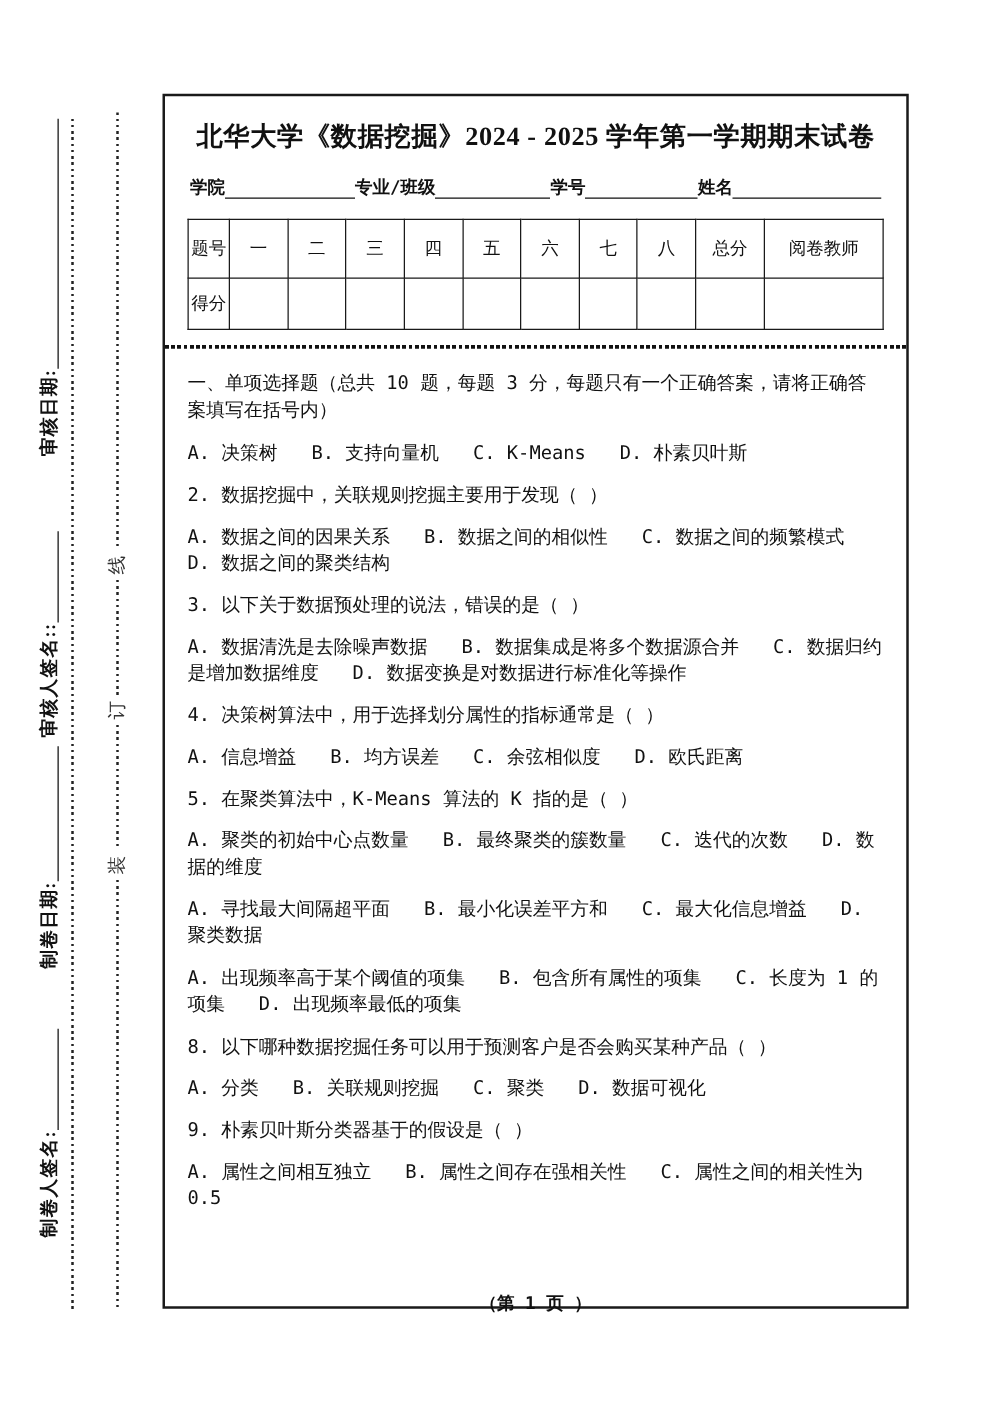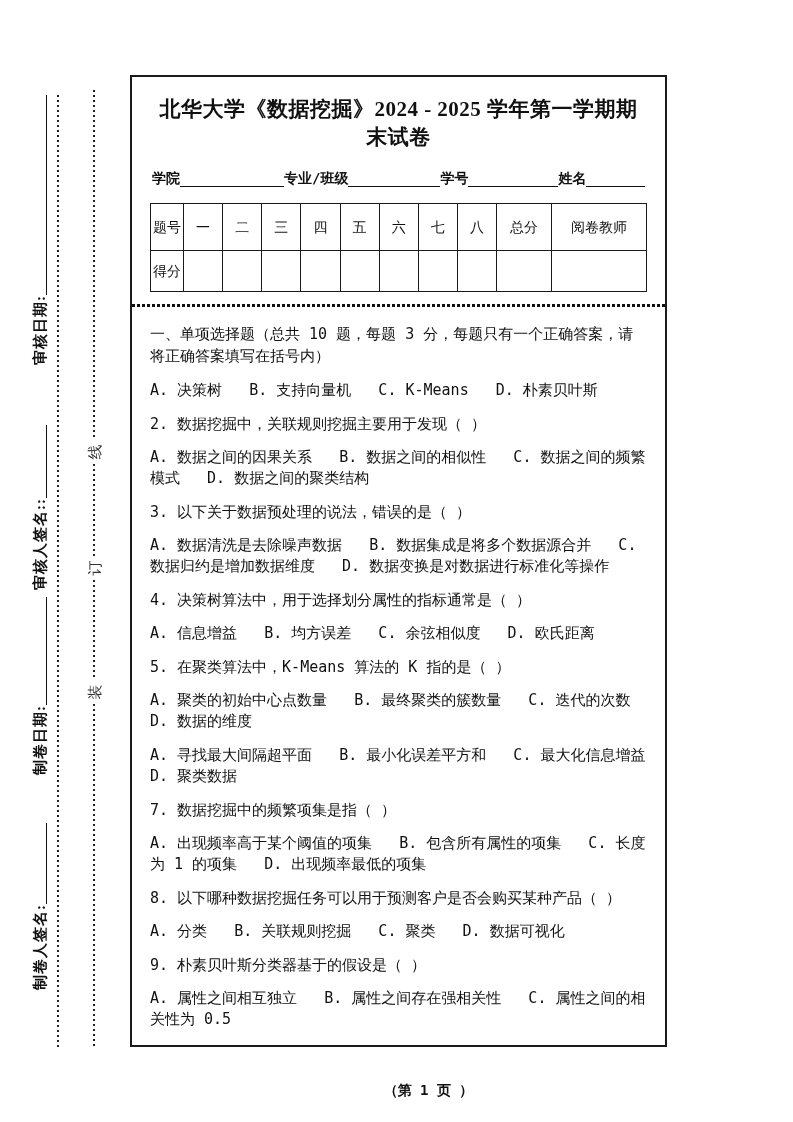--- a/index.html
+++ b/index.html
@@ -41,21 +41,21 @@
   .binding-line .seg2 { height:92px; }
   .binding-line .seg3 { height:100px; }
   .binding-line .seg4 { flex:1; }
   .bchar {
     font-family:"Liberation Serif",serif; font-size:15px; color:#333;
     transform:rotate(-90deg); padding:3px 0; line-height:18px;
   }
 
   
   .exam-box {
-    position:absolute; left:130px; top:75px; width:537px; height:972px;
+    position:absolute; left:130px; top:75px; width:597px; height:972px;
     border:2px solid #1a1a1a; box-sizing:border-box; padding:10px 18px 0 18px;
     overflow:hidden;
   }
   .title {
     font-family:"Liberation Serif",serif;
     font-size:21px; font-weight:bold; text-align:center;
     margin:8px 0 18px 0; letter-spacing:0.5px;
   }
   .info-line {
     display:flex; align-items:flex-end; margin:0 2px 16px 2px;
@@ -84,21 +84,21 @@
   .dotted-sep {
     height:3px; margin:12px -18px 16px -18px;
     background:repeating-linear-gradient(to right,#111 0 3px,transparent 3px 5px);
   }
 
   .intro { font-size:15px; line-height:22px; margin:0 0 13px 0; }
   .q-text { font-size:15px; line-height:21px; margin:0 0 12px 0; }
   .q-opts { font-size:15px; line-height:21px; margin:0 0 13px 0; white-space:pre-wrap; }
 
   .footer {
-    position:absolute; left:130px; top:1082px; width:597px;
+    position:absolute; left:130px; top:1034px; width:597px;
     text-align:center; font-size:14px; font-weight:bold;
   }
 </style>
 </head>
 <body>
 
 <div class="mlabel mg1">
   <span class="mtext">审核日期:</span>
   <span class="mline"></span>
 </div>
@@ -188,21 +188,20 @@
       <p class="q-opts">A. 决策树   B. 支持向量机   C. K-Means   D. 朴素贝叶斯</p>
       <p class="q-text">2. 数据挖掘中，关联规则挖掘主要用于发现（  ）</p>
       <p class="q-opts">A. 数据之间的因果关系   B. 数据之间的相似性   C. 数据之间的频繁模式   D. 数据之间的聚类结构</p>
       <p class="q-text">3. 以下关于数据预处理的说法，错误的是（  ）</p>
       <p class="q-opts">A. 数据清洗是去除噪声数据   B. 数据集成是将多个数据源合并   C. 数据归约是增加数据维度   D. 数据变换是对数据进行标准化等操作</p>
       <p class="q-text">4. 决策树算法中，用于选择划分属性的指标通常是（  ）</p>
       <p class="q-opts">A. 信息增益   B. 均方误差   C. 余弦相似度   D. 欧氏距离</p>
       <p class="q-text">5. 在聚类算法中，K-Means 算法的 K 指的是（  ）</p>
       <p class="q-opts">A. 聚类的初始中心点数量   B. 最终聚类的簇数量   C. 迭代的次数   D. 数据的维度</p>
       <p class="q-opts">A. 寻找最大间隔超平面   B. 最小化误差平方和   C. 最大化信息增益   D. 聚类数据</p>
-      <p class="q-text">7. 数据挖掘中的频繁项集是指（  ）</p>
       <p class="q-opts">A. 出现频率高于某个阈值的项集   B. 包含所有属性的项集   C. 长度为 1 的项集   D. 出现频率最低的项集</p>
       <p class="q-text">8. 以下哪种数据挖掘任务可以用于预测客户是否会购买某种产品（  ）</p>
       <p class="q-opts">A. 分类   B. 关联规则挖掘   C. 聚类   D. 数据可视化</p>
       <p class="q-text">9. 朴素贝叶斯分类器基于的假设是（  ）</p>
       <p class="q-opts">A. 属性之间相互独立   B. 属性之间存在强相关性   C. 属性之间的相关性为 0.5</p>
     </div>
 </div>
 
 <div class="footer">（第 1 页 ）</div>
 

